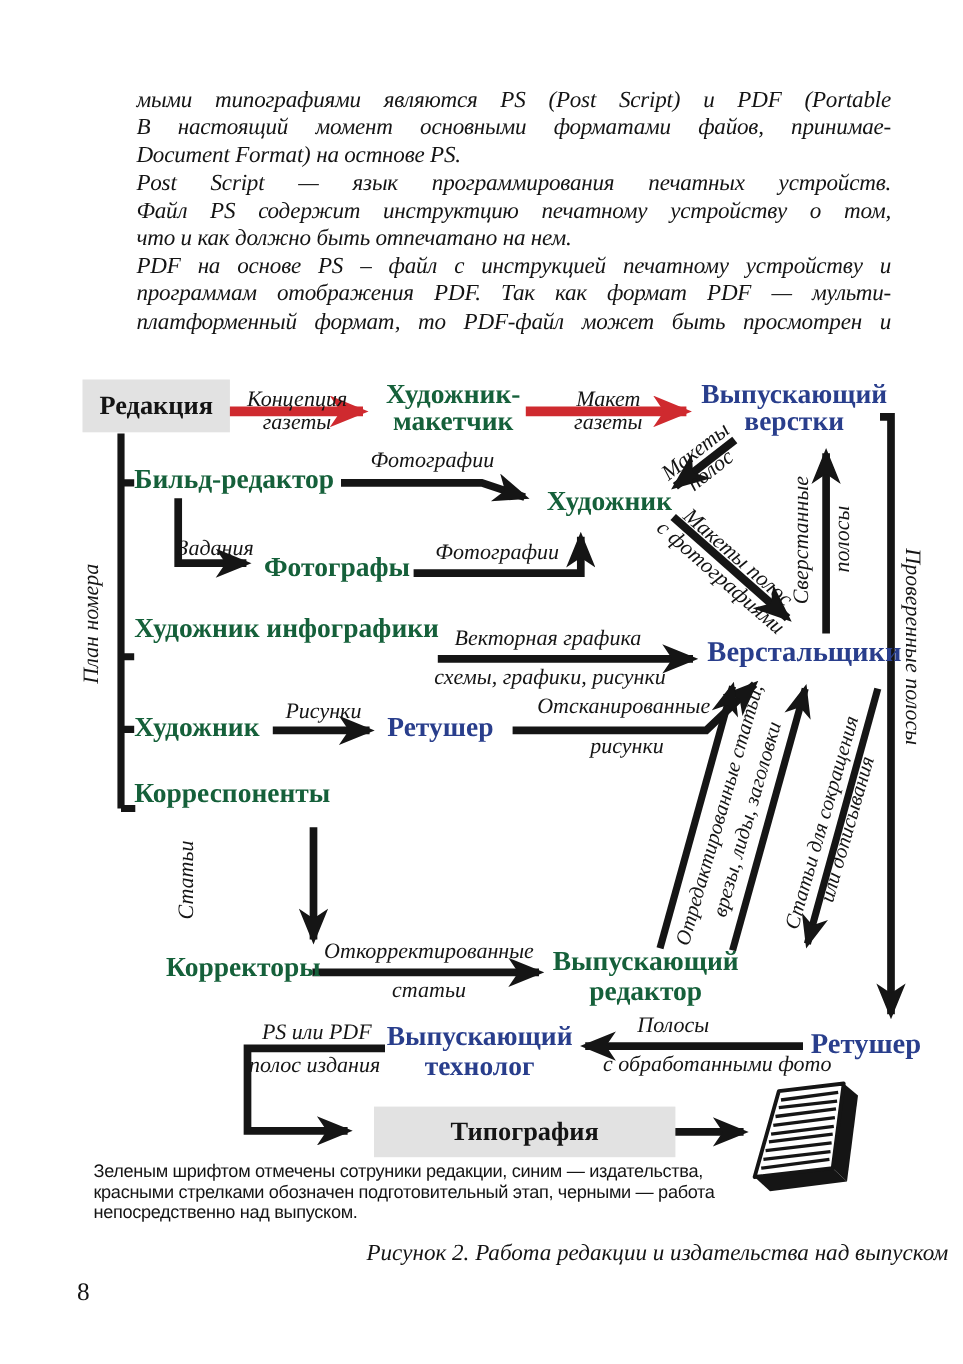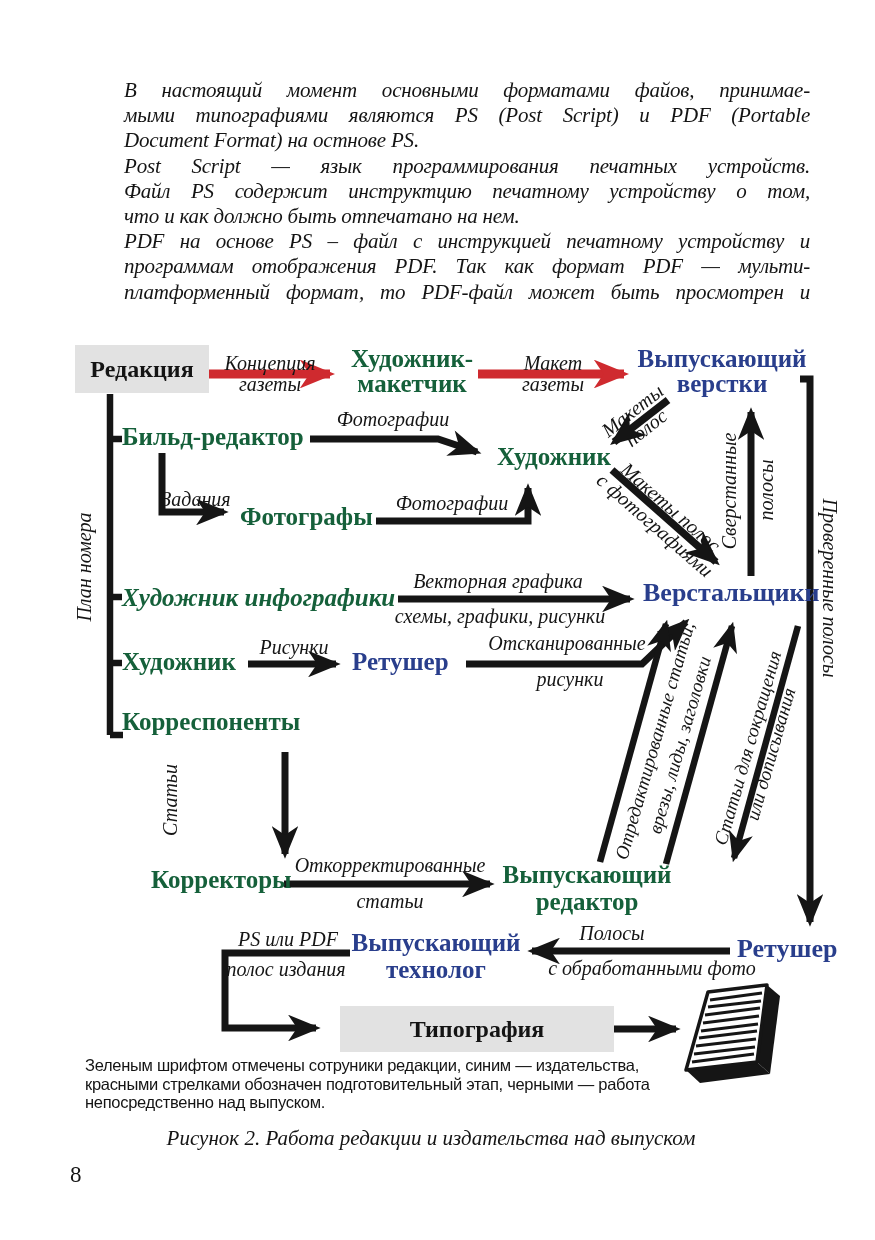--- a/index.html
+++ b/index.html
@@ -25,34 +25,34 @@
   .c{transform:translate(-50%,-50%);}
   .cc{text-align:center;}
   .r90{transform:translate(-50%,-50%) rotate(90deg);}
   .rm90{transform:translate(-50%,-50%) rotate(-90deg);}
   .rm38{transform:translate(-50%,-50%) rotate(-38deg);}
   .r41{transform:translate(-50%,-50%) rotate(41deg);}
   .rm74{transform:translate(-50%,-50%) rotate(-74deg);}
   #legend{position:absolute;left:85px;top:1056px;width:600px;
           font:16.5px/18.5px "Liberation Sans",sans-serif;color:#141414;
           letter-spacing:-0.3px;white-space:pre-line;}
-  #caption{position:absolute;left:0;top:1126px;width:862px;text-align:center;
+  #caption{position:absolute;left:0;top:1126px;width:862px;text-align:right;
            font:italic 21px "Liberation Serif",serif;color:#141414;}
   #pageno{position:absolute;left:70px;top:1162px;font:23px "Liberation Serif",serif;color:#141414;}
   .nowrap{white-space:nowrap;}
 </style>
 </head>
 <body>
 
 <div id="page">
 
   <div id="intro">
     <div>
+        <div class="jline">мыми типографиями являются PS (Post Script) и PDF (Portable</div>
         <div class="jline">В настоящий момент основными форматами файов, принимае-</div>
-        <div class="jline">мыми типографиями являются PS (Post Script) и PDF (Portable</div>
         <div class="jline last">Document Format) на остнове PS.</div>
       </div>
     <div>
         <div class="jline">Post Script — язык программирования печатных устройств.</div>
         <div class="jline">Файл PS содержит инструктцию печатному устройству о том,</div>
         <div class="jline last">что и как должно быть отпечатано на нем.</div>
       </div>
     <div>
         <div class="jline">PDF на основе PS – файл с инструкцией печатному устройству и</div>
         <div class="jline">программам отображения PDF. Так как формат PDF — мульти-</div>
@@ -163,21 +163,21 @@
   <div class="el r41" style="position:absolute;left:663px;top:516px;line-height:24px;">Макеты полос
 с фотографиями</div>
 
   <div class="el rm90 nowrap" style="position:absolute;left:729px;top:491px;">Сверстанные</div>
   <div class="el rm90 nowrap" style="position:absolute;left:766px;top:490px;">полосы</div>
 
   <div class="el r90 nowrap" style="position:absolute;left:829px;top:588px;">Проверенные полосы</div>
 
   <div class="el rm90 nowrap" style="position:absolute;left:84px;top:567px;">План номера</div>
 
-  <div class="nd grn" style="left:122px;top:585px;font-style:italic;">Художник инфографики</div>
+  <div class="nd grn" style="left:122px;top:559px;">Художник инфографики</div>
 
   <div class="el c nowrap" style="left:498px;top:581px;">Векторная графика</div>
   <div class="el c nowrap" style="left:500px;top:616px;">схемы, графики, рисунки</div>
 
   <div class="nd blu" style="left:643px;top:580px;font-size:26px;">Верстальщики</div>
 
   <div class="nd grn" style="left:122px;top:649px;">Художник</div>
 
   <div class="el c" style="left:294px;top:647px;">Рисунки</div>
 

